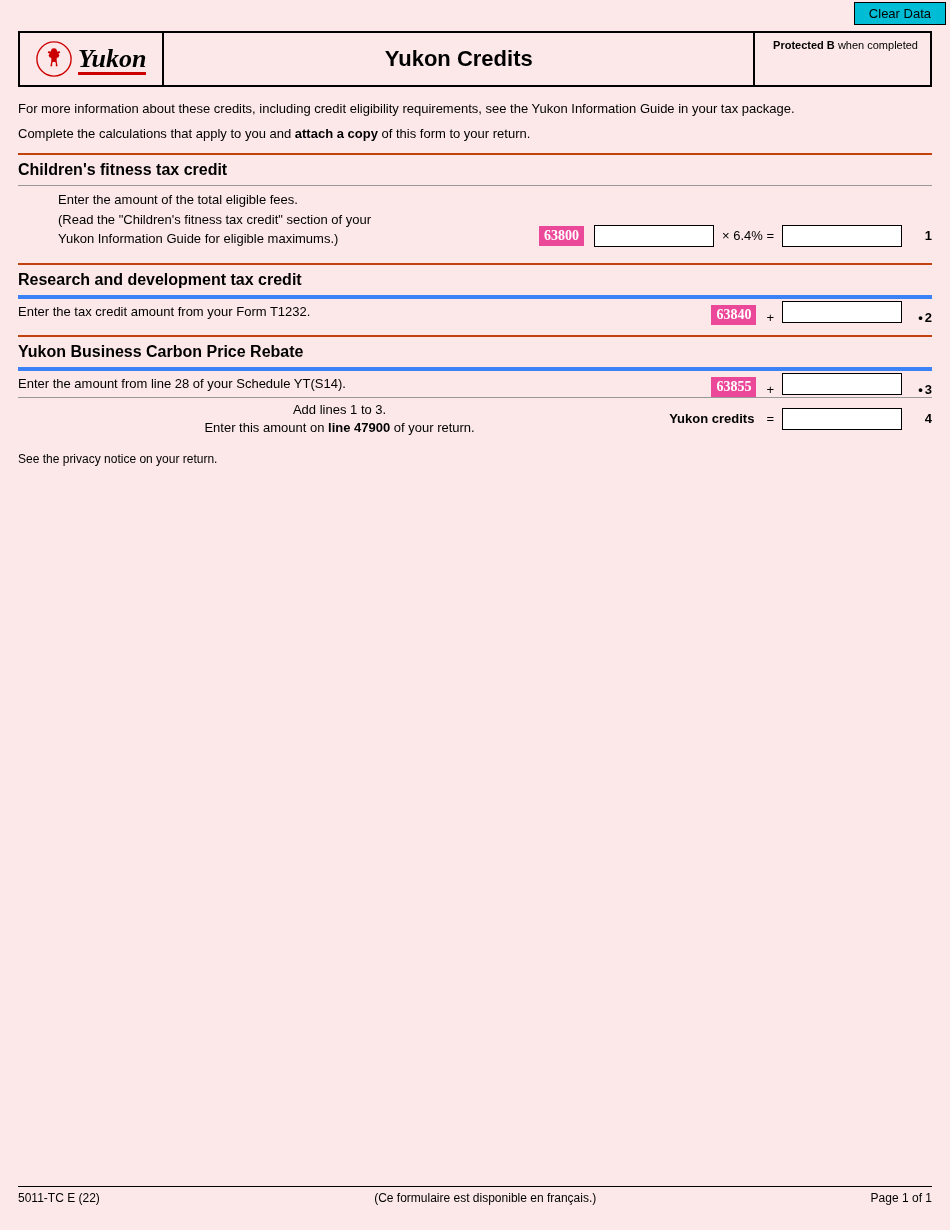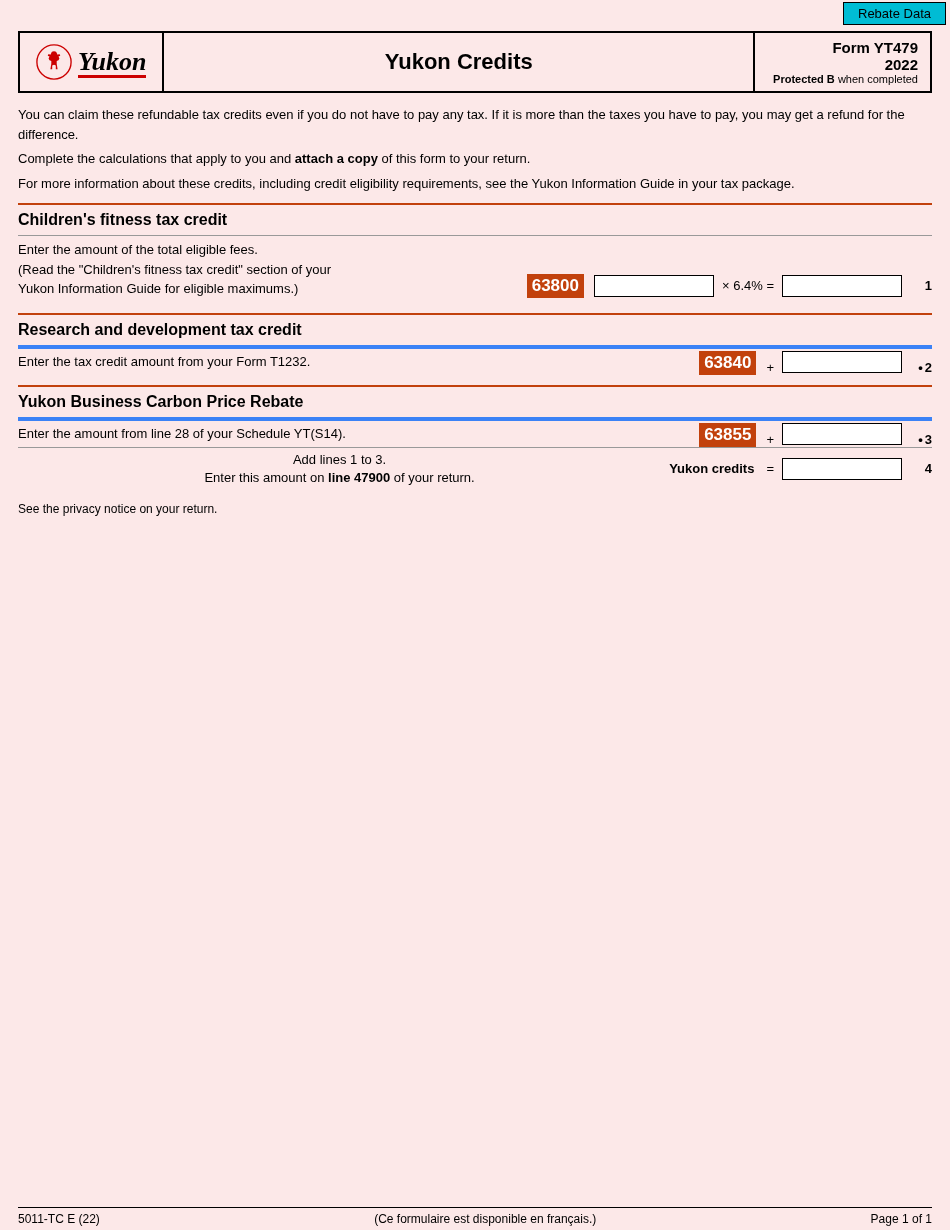--- a/index.html
+++ b/index.html
@@ -108,27 +108,28 @@
     .form-row:last-child {
       border-bottom: 1px solid #999;
     }
     .row-label {
       flex: 1;
       padding: 3px 0;
       font-size: 13px;
       line-height: 1.4;
     }
     .code-box {
-      background: #c2410c;
+      background: #ec4899;
       color: #fff;
-      font-size: 17px;
+      font-size: 14px;
       font-weight: bold;
       padding: 2px 5px;
       margin: 0 6px;
       white-space: nowrap;
+      font-family: Liberation Serif, serif;
     }
     .operator {
       font-size: 13px;
       margin: 0 4px;
       white-space: nowrap;
     }
     .input-field {
       border: 1px solid #000;
       background: #fff;
       height: 22px;
@@ -149,39 +150,40 @@
     
     .fitness-section {
       border-top: 1px solid #999;
       margin-top: 0;
     }
     .fitness-row {
       display: flex;
       align-items: flex-end;
       padding: 4px 0;
       border-top: none;
+      margin-left: 40px;
     }
     .fitness-label {
       flex: 1;
       font-size: 13px;
       line-height: 1.5;
     }
     .fitness-right {
       display: flex;
       align-items: center;
     }
     .footer-bar {
       display: flex;
       justify-content: space-between;
       border-top: 1px solid #000;
       margin-top: 20px;
       padding-top: 4px;
       font-size: 12px;
       position: absolute;
-      bottom: 4px;
+      bottom: 25px;
       left: 18px;
       right: 18px;
       gap: 12px;
     }
     .bottom-note {
       margin-top: 12px;
       font-size: 12px;
     }
     
     .line4-row {
@@ -225,21 +227,21 @@
       background: #cc0000;
       margin-top: -2px;
     }
   </style>
 </head>
 <body>
 
 <div class="page">
 
   <div class="top-bar">
-    <button class="clear-data-btn">Rebate Data</button>
+    <button class="clear-data-btn">Clear Data</button>
   </div>
 
   <div class="header">
     <div class="header-logo">
       <div class="yukon-logo-wrapper">
         <svg class="yukon-moose" viewBox="0 0 40 40" xmlns="http://www.w3.org/2000/svg">
 
           <circle cx="20" cy="20" r="19" fill="none" stroke="#cc0000" stroke-width="1.5"></circle>
 
           <g fill="#cc0000">
@@ -249,37 +251,31 @@
         <div>
           <span class="yukon-word">Yukon</span>
           <span class="yukon-underline"></span>
         </div>
       </div>
     </div>
     <div class="header-center">
       <span class="header-title">Yukon Credits</span>
     </div>
     <div class="header-right">
-      <div>
-        <span class="form-number">Form YT479</span>
-        <br>
-        <span class="form-year">2022</span>
-      </div>
       <div class="protected">
         <strong>Protected B</strong> when completed
       </div>
     </div>
   </div>
 
   <div class="content">
 
     <div class="intro-text">
-      <p>You can claim these refundable tax credits even if you do not have to pay any tax. If it is more than the taxes you have to pay, you may get a refund for the difference.</p>
+      <p>For more information about these credits, including credit eligibility requirements, see the Yukon Information Guide in your tax package.</p>
       <p>Complete the calculations that apply to you and <strong>attach a copy</strong> of this form to your return.</p>
-      <p>For more information about these credits, including credit eligibility requirements, see the Yukon Information Guide in your tax package.</p>
     </div>
 
     <div class="section-heading">Children's fitness tax credit</div>
 
     <div class="fitness-section">
       <div class="fitness-row">
         <div class="fitness-label">
           <span>Enter the amount of the total eligible fees.</span><br>
           <span>(Read the "Children's fitness tax credit" section of your</span><br>
           <span>Yukon Information Guide for eligible maximums.)</span>

